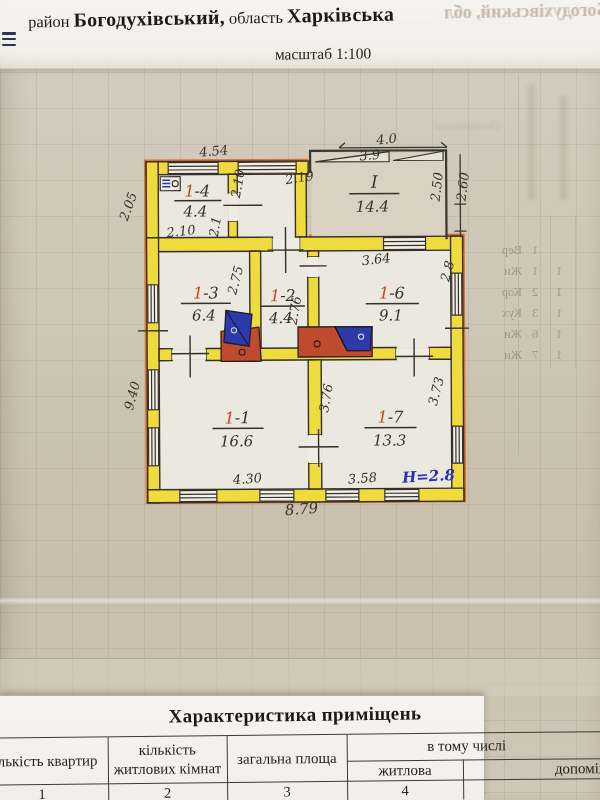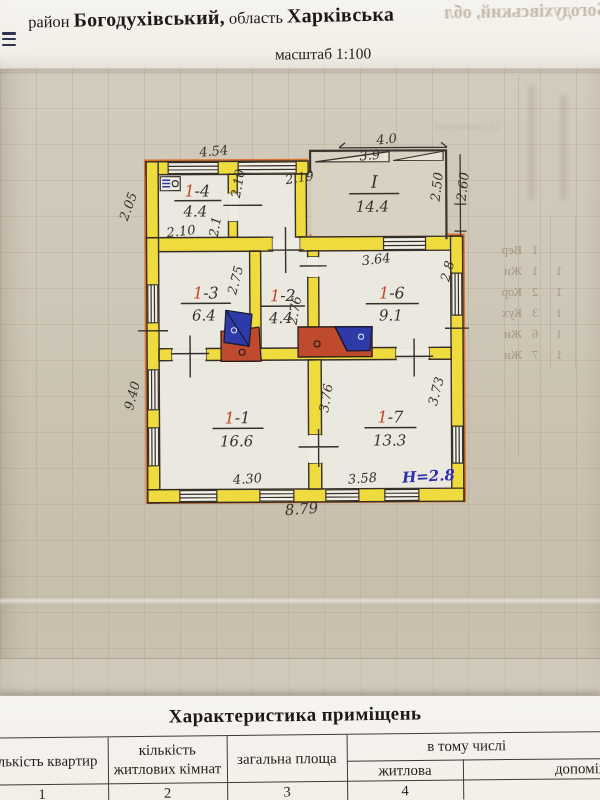--- a/index.html
+++ b/index.html
@@ -50,21 +50,21 @@
     background:rgba(214,207,193,.55);
     border-top:1px solid rgba(110,95,70,.32);
   }
   
   .plan-svg{position:absolute;left:0;top:0;width:600px;height:800px;z-index:2;}
   .hw{font-family:"DejaVu Serif", serif;font-style:italic;fill:#39332a;}
   .hw-red{fill:#c2472a;}
   .hw-blue{fill:#2b2fb4;font-weight:bold;}
   
   .sheet{
-    position:absolute;left:0;top:695px;width:600px;height:105px;z-index:6;
+    position:absolute;left:0;top:695px;width:484px;height:105px;z-index:6;
     background:linear-gradient(180deg,#f6f4ef, #f2efe9);
     border-top:1px solid #b9ae99;
     box-shadow:0 -3px 6px rgba(60,50,35,.28);
     color:#1c1a17;
   }
   .sheet-title{position:absolute;top:8px;left:0;width:590px;text-align:center;font-size:19px;font-weight:bold;letter-spacing:.4px;transform:rotate(-.7deeg);}
   .tbl{position:absolute;top:38px;left:-24px;width:700px;height:80px;transform:rotate(-.6deg);border-top:1.6px solid #3c3b38;}
   .tbl .vline{position:absolute;top:0;width:1.4px;height:66px;background:#3c3b38;}
   .tbl .hsub{position:absolute;top:26px;left:371px;width:329px;height:1.4px;background:#3c3b38;}
   .tbl .hmid{position:absolute;top:46px;left:0;width:700px;height:1.4px;background:#3c3b38;}

